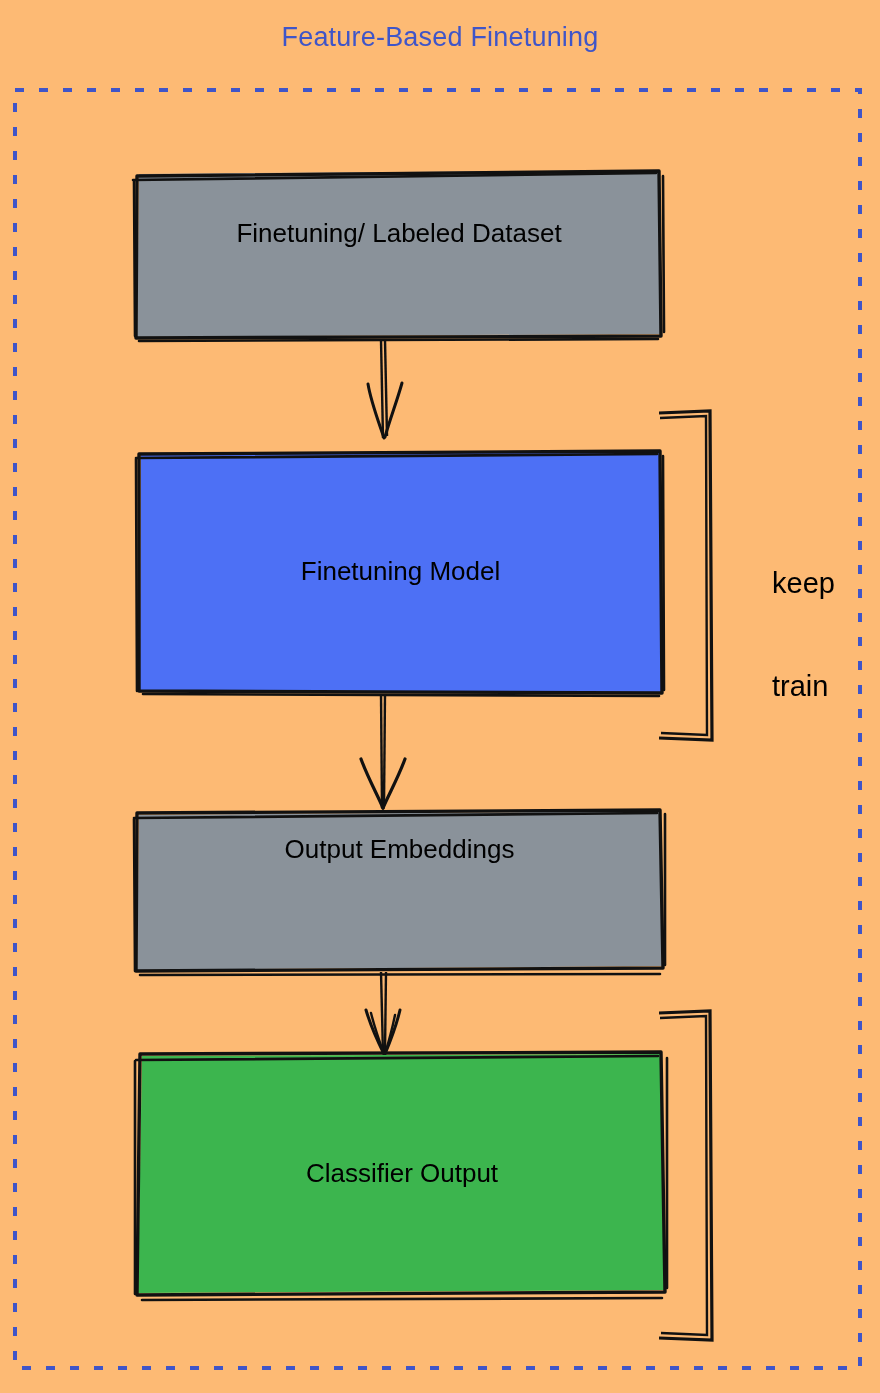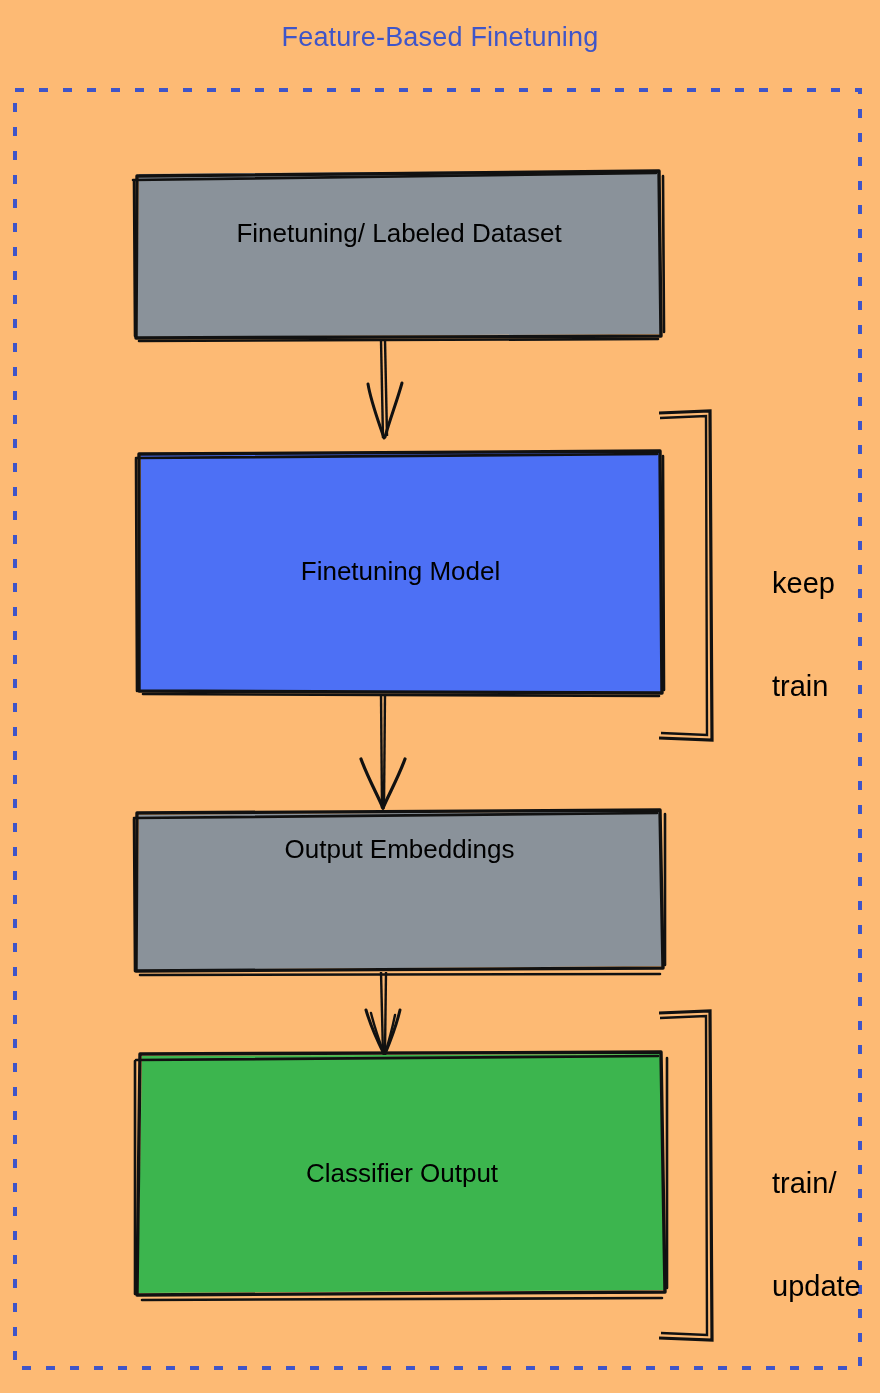--- a/index.html
+++ b/index.html
@@ -130,18 +130,14 @@
 
   <div class="node-label" style="left:137px; top:834px; width:525px;">Output Embeddings</div>
 
   <div class="node-label" style="left:140px; top:1158px; width:524px;">Classifier Output</div>
 
   <div class="bracket-label" style="left:740px; top:498px;">
     <div>keep</div>
     <div>train</div>
   </div>
 
-  <div class="bracket-label" style="left:740px; top:1098px;">
-    <div>train/</div>
-    <div>update</div>
-  </div>
 
 </div>
 
 </body></html>

